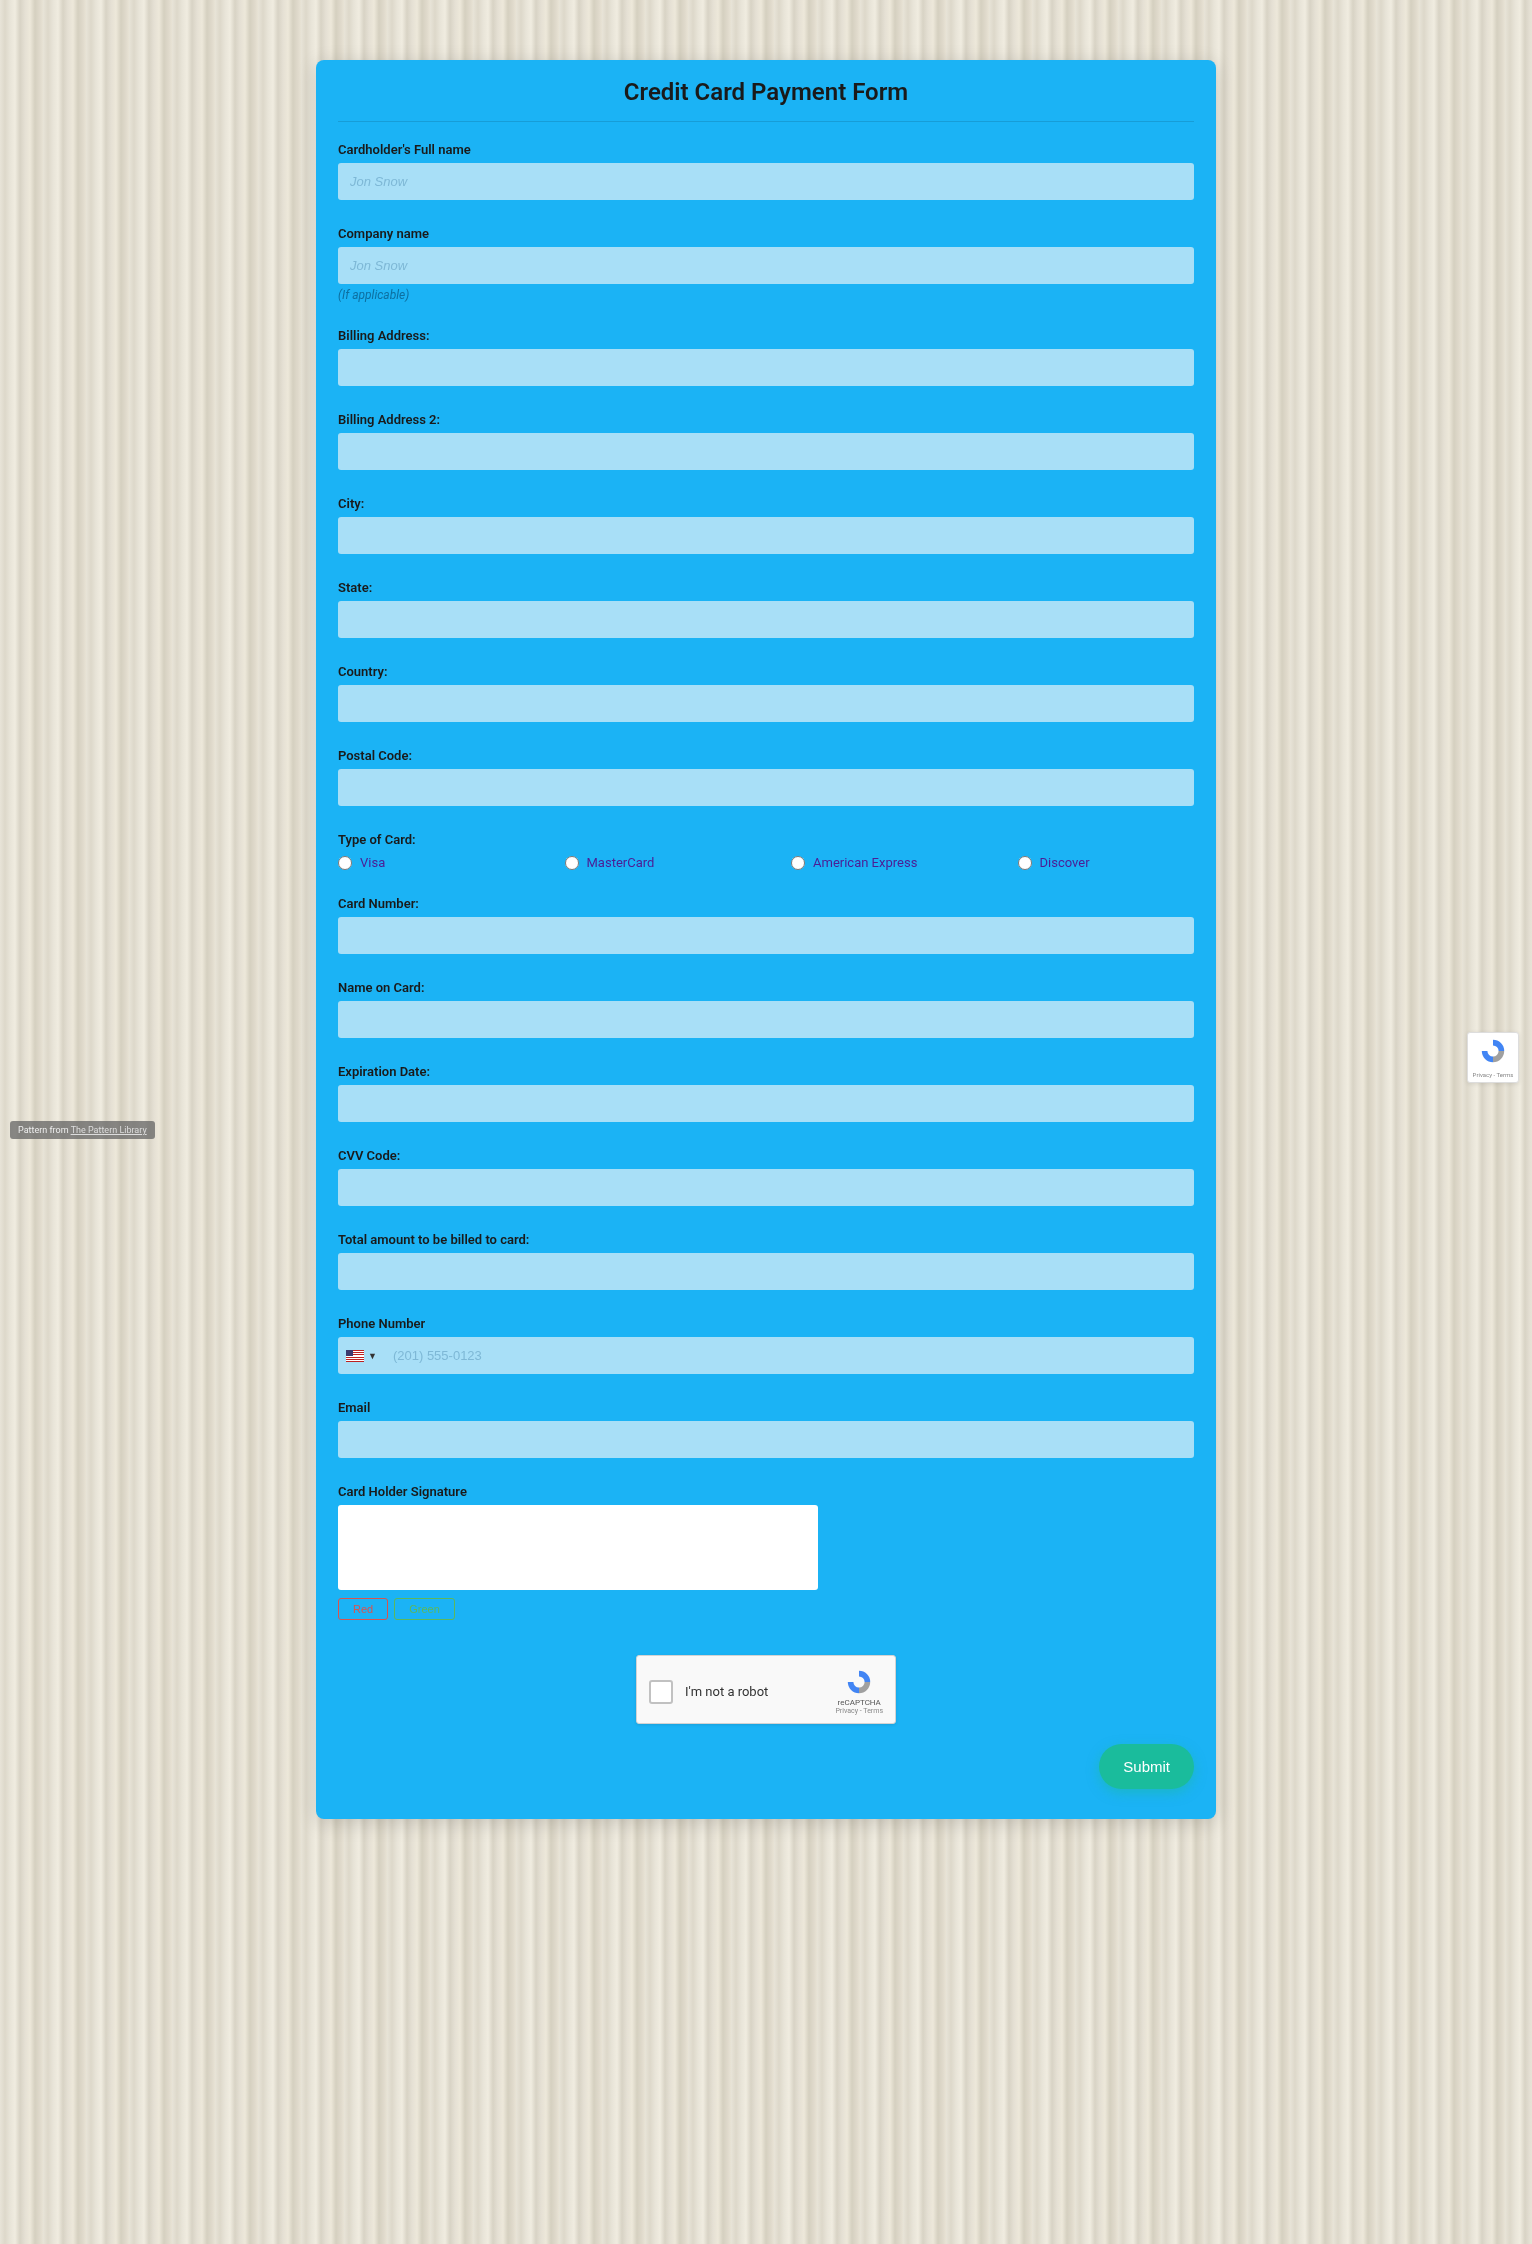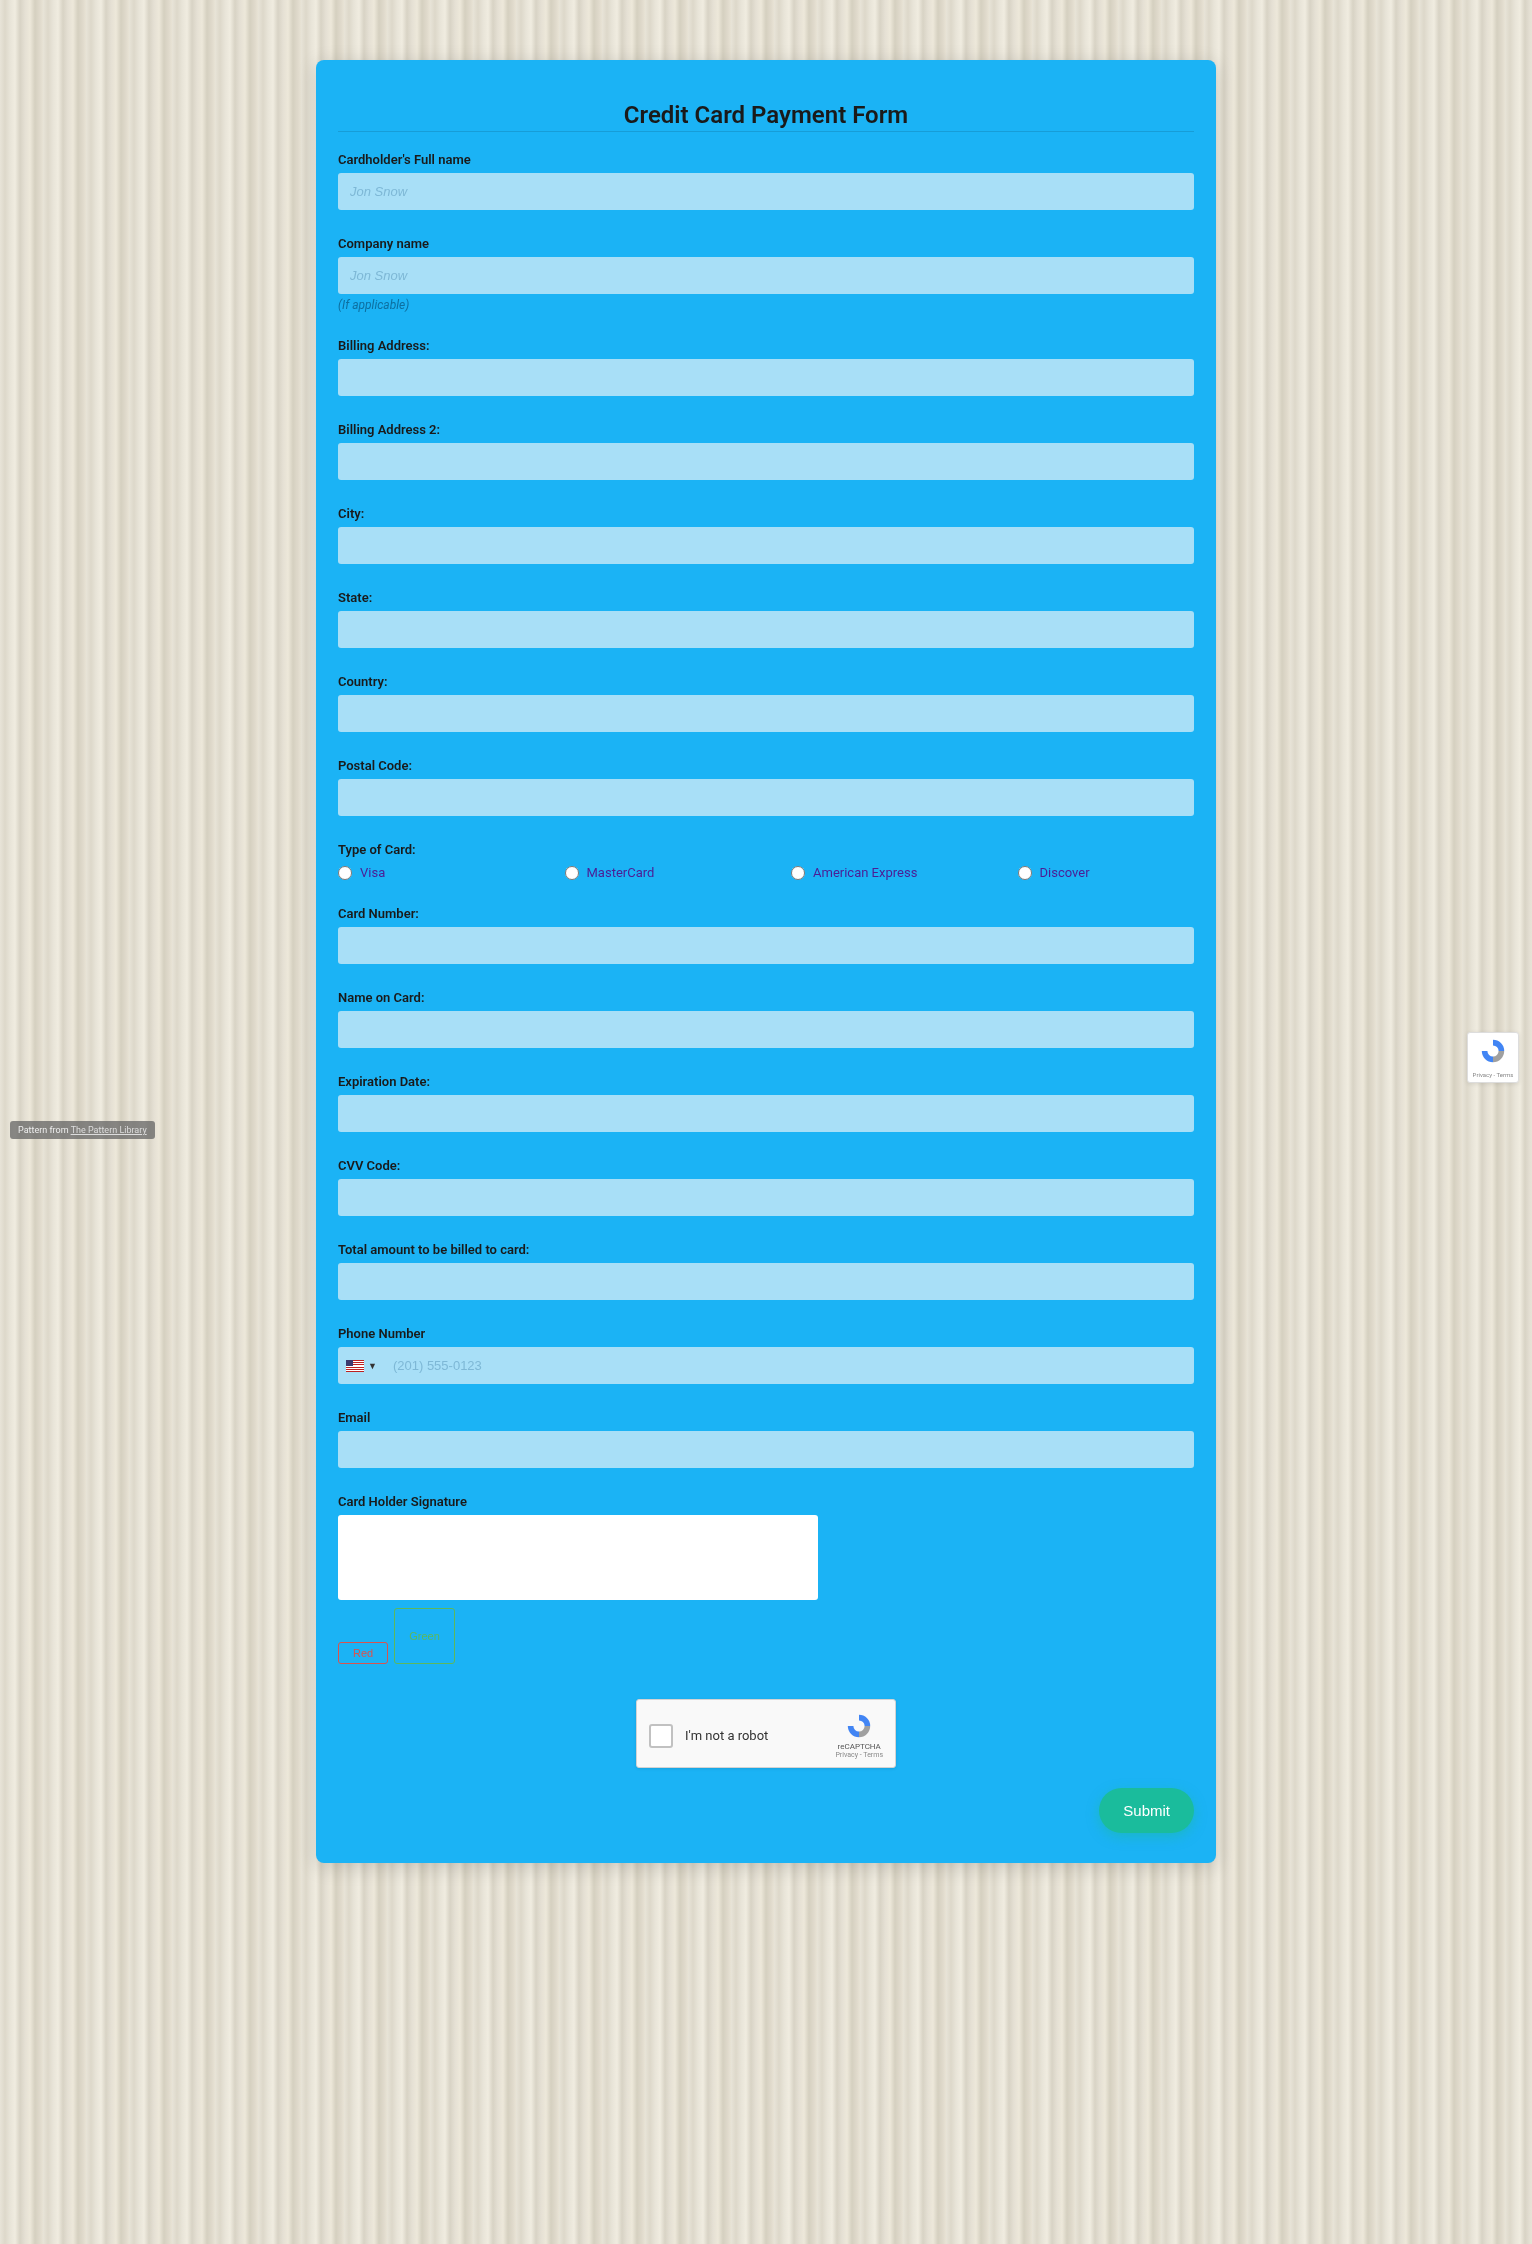--- a/index.html
+++ b/index.html
@@ -28,24 +28,23 @@
       border-radius: 8px;
       padding: 18px 22px 30px;
       box-shadow: 0 4px 20px rgba(0,0,0,0.15);
     }
     
     .form-title {
       text-align: center;
       font-size: 24px;
       font-weight: 600;
       color: #1a1a1a;
-      padding-bottom: 2px;
+      padding-bottom: 15px;
       border-bottom: 1px solid rgba(0,0,0,0.12);
       margin-bottom: 20px;
-      margin-top: 23px;
     }
     
     .field-group {
       margin-bottom: 26px;
     }
     
     .field-label {
       display: block;
       font-size: 13px;
       font-weight: 600;
@@ -173,21 +172,20 @@
       padding: 4px 14px;
       border-radius: 3px;
       font-size: 11px;
       cursor: pointer;
       background: transparent;
     }
     
     .sig-btn-red {
       border: 1px solid #d9534f;
       color: #d9534f;
-      margin-top: 34px;
     }
     
     .sig-btn-green {
       border: 1px solid #5cb85c;
       color: #5cb85c;
     }
     
     .recaptcha-widget {
       width: 260px;
       margin: 35px auto 20px;

